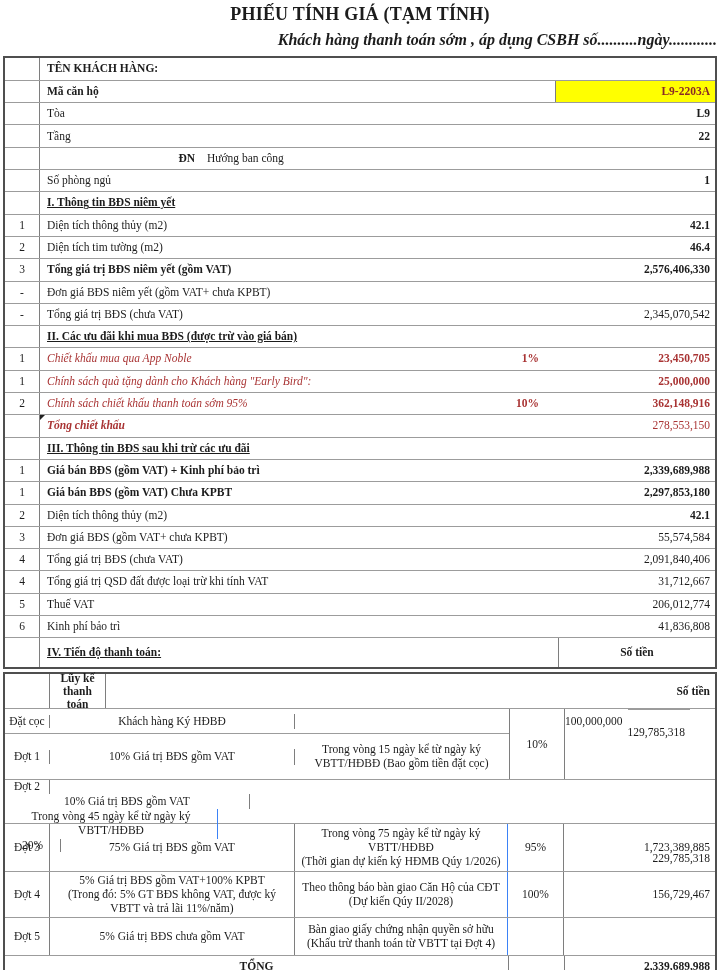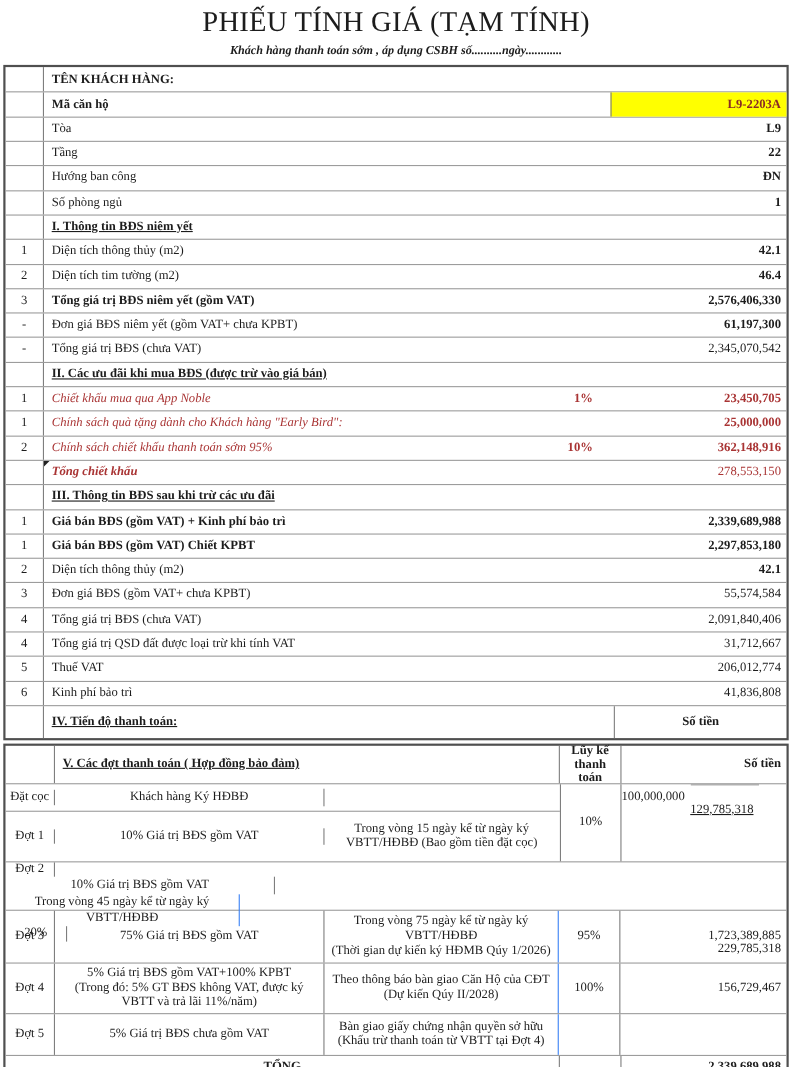--- a/index.html
+++ b/index.html
@@ -3,25 +3,25 @@
 <meta charset="utf-8">
 <style>
   html,body{margin:0;padding:0;}
   body{
     width:720px;height:970px;background:#ffffff;color:#1c1c1c;
     font-family:"Liberation Serif","DejaVu Serif",serif;
     overflow:hidden;
   }
   .sheet{position:relative;width:714px;margin:0 3px;}
   .doc-title{
-    text-align:center;font-size:26px;font-weight:normal;letter-spacing:.2px;
+    text-align:center;font-size:18px;font-weight:bold;letter-spacing:.2px;
     padding-top:4px;line-height:1.2;
   }
   .doc-subtitle{
-    text-align:center;font-size:11px;font-weight:bold;font-style:italic;margin-top:5px;
+    text-align:right;font-size:16px;font-weight:bold;font-style:italic;margin-top:5px;
   }
   
   .tbl{border:2px solid #4f4f4f;margin-top:7px;font-size:11.5px;line-height:1.15;}
   .row{display:flex;align-items:stretch;border-top:1px solid #9c9c9c;height:22.3px;box-sizing:border-box;}
   .row:first-child{border-top:none;}
   .row-tall{height:30px;}
   .c{box-sizing:border-box;display:flex;align-items:center;}
   .c-num{width:35px;border-right:1px solid #7e7e7e;justify-content:center;flex:none;}
   .c-label{flex:1;padding-left:7px;position:relative;}
   .c-val{width:160px;flex:none;justify-content:flex-end;padding-right:5px;text-align:right;}
@@ -56,21 +56,21 @@
   .pair-left{display:flex;flex-direction:column;flex:none;width:504px;}
   .pair-left .sub{display:flex;align-items:center;box-sizing:border-box;}
   .pair-left .sub+.sub{border-top:1px solid #9c9c9c;}
   .sub-dep{height:24px;}
   .sub-p1{height:46px;}
   .pair-cum{width:56px;flex:none;border-right:1px solid #7e7e7e;display:flex;align-items:center;justify-content:center;box-sizing:border-box;}
   .pair-amt{flex:1;display:flex;flex-direction:row;}
   .pair-amt .am{display:flex;align-items:center;justify-content:flex-end;text-align:right;padding-right:5px;box-sizing:border-box;}
   .pair-amt .am+.am{border-top:1px solid #9c9c9c;}
   .am-dep{height:24px;}
-  .am-p1{height:46px;text-decoration:underline;}
+  .am-p1{height:46px;}
   .rh-p2{height:44px;flex-direction:column;}
   .rh-p3{height:48px;}
   .rh-p4{height:46px;}
   .rh-p5{height:38px;}
   .rh-tot{height:22px;}
 </style>
 </head>
 <body>
 
 <div class="sheet">
@@ -99,22 +99,22 @@
     </div>
 
     <div class="row">
       <div class="c c-num"></div>
       <div class="c c-label">Tầng</div>
       <div class="c c-val b">22</div>
     </div>
 
     <div class="row">
       <div class="c c-num"></div>
+      <div class="c c-val b">ĐN</div>
       <div class="c c-label">Hướng ban công</div>
-      <div class="c c-val b">ĐN</div>
     </div>
 
     <div class="row">
       <div class="c c-num"></div>
       <div class="c c-label">Số phòng ngủ</div>
       <div class="c c-val b">1</div>
     </div>
 
     <div class="row">
       <div class="c c-num"></div>
@@ -136,21 +136,20 @@
 
     <div class="row">
       <div class="c c-num">3</div>
       <div class="c c-label bu">Tổng giá trị BĐS niêm yết (gồm VAT)</div>
       <div class="c c-val b">2,576,406,330</div>
     </div>
 
     <div class="row">
       <div class="c c-num">-</div>
       <div class="c c-label">Đơn giá BĐS niêm yết (gồm VAT+ chưa KPBT)</div>
-      <div class="c c-val b">61,197,300</div>
     </div>
 
     <div class="row">
       <div class="c c-num">-</div>
       <div class="c c-label">Tổng giá trị BĐS (chưa VAT)</div>
       <div class="c c-val">2,345,070,542</div>
     </div>
 
     <div class="row">
       <div class="c c-num"></div>
@@ -200,21 +199,21 @@
     </div>
 
     <div class="row">
       <div class="c c-num">1</div>
       <div class="c c-label b">Giá bán BĐS (gồm VAT) + Kinh phí bảo trì</div>
       <div class="c c-val b">2,339,689,988</div>
     </div>
 
     <div class="row">
       <div class="c c-num">1</div>
-      <div class="c c-label b">Giá bán BĐS (gồm VAT) Chiết KPBT</div>
+      <div class="c c-label b">Giá bán BĐS (gồm VAT) Chưa KPBT</div>
       <div class="c c-val b">2,297,853,180</div>
     </div>
 
     <div class="row">
       <div class="c c-num">2</div>
       <div class="c c-label">Diện tích thông thủy (m2)</div>
       <div class="c c-val b">42.1</div>
     </div>
 
     <div class="row">
@@ -251,21 +250,20 @@
       <div class="c c-num"></div>
       <div class="c c-label sec">IV. Tiến độ thanh toán:</div>
       <div class="c c-head">Số tiền</div>
     </div>
   </div>
 
   <div class="tbl2">
 
     <div class="r2 hdr">
       <div class="c2 cs"></div>
-      <div class="c2 h-merge sec">V. Các đợt thanh toán ( Hợp đồng bảo đảm)</div>
       <div class="c2 cc cc-hdr">Lũy kế thanh toán</div>
       <div class="c2 ca ca-hdr">Số tiền</div>
     </div>
 
     <div class="pair">
       <div class="pair-left">
         <div class="sub sub-dep">
           <div class="c2 cs">Đặt cọc</div>
           <div class="c2 cd">Khách hàng Ký HĐBĐ</div>
           <div class="c2 ct" style="border-right:none;"></div>

